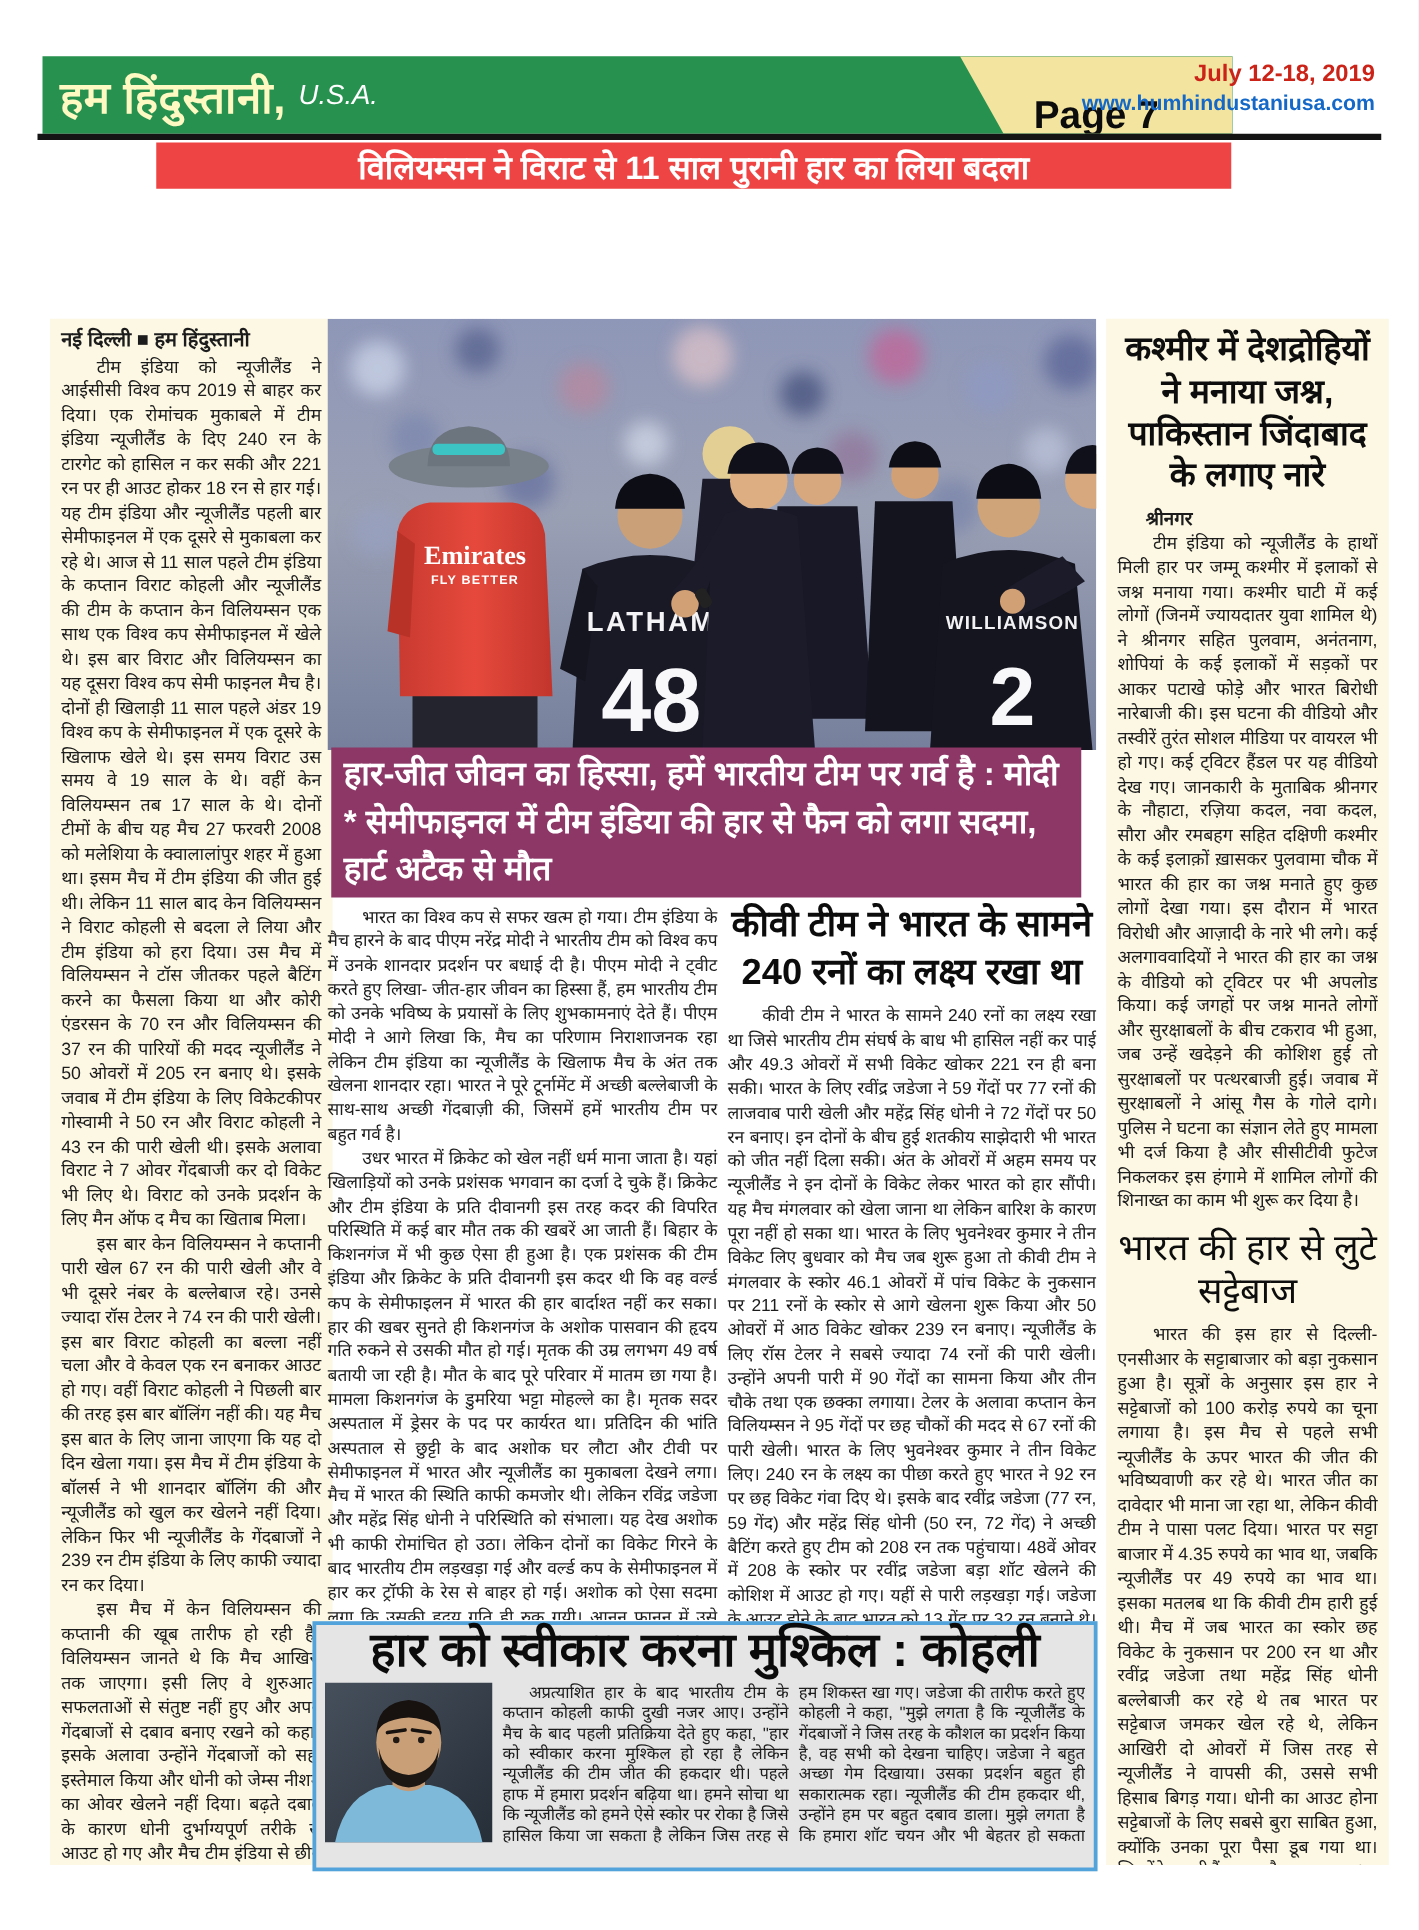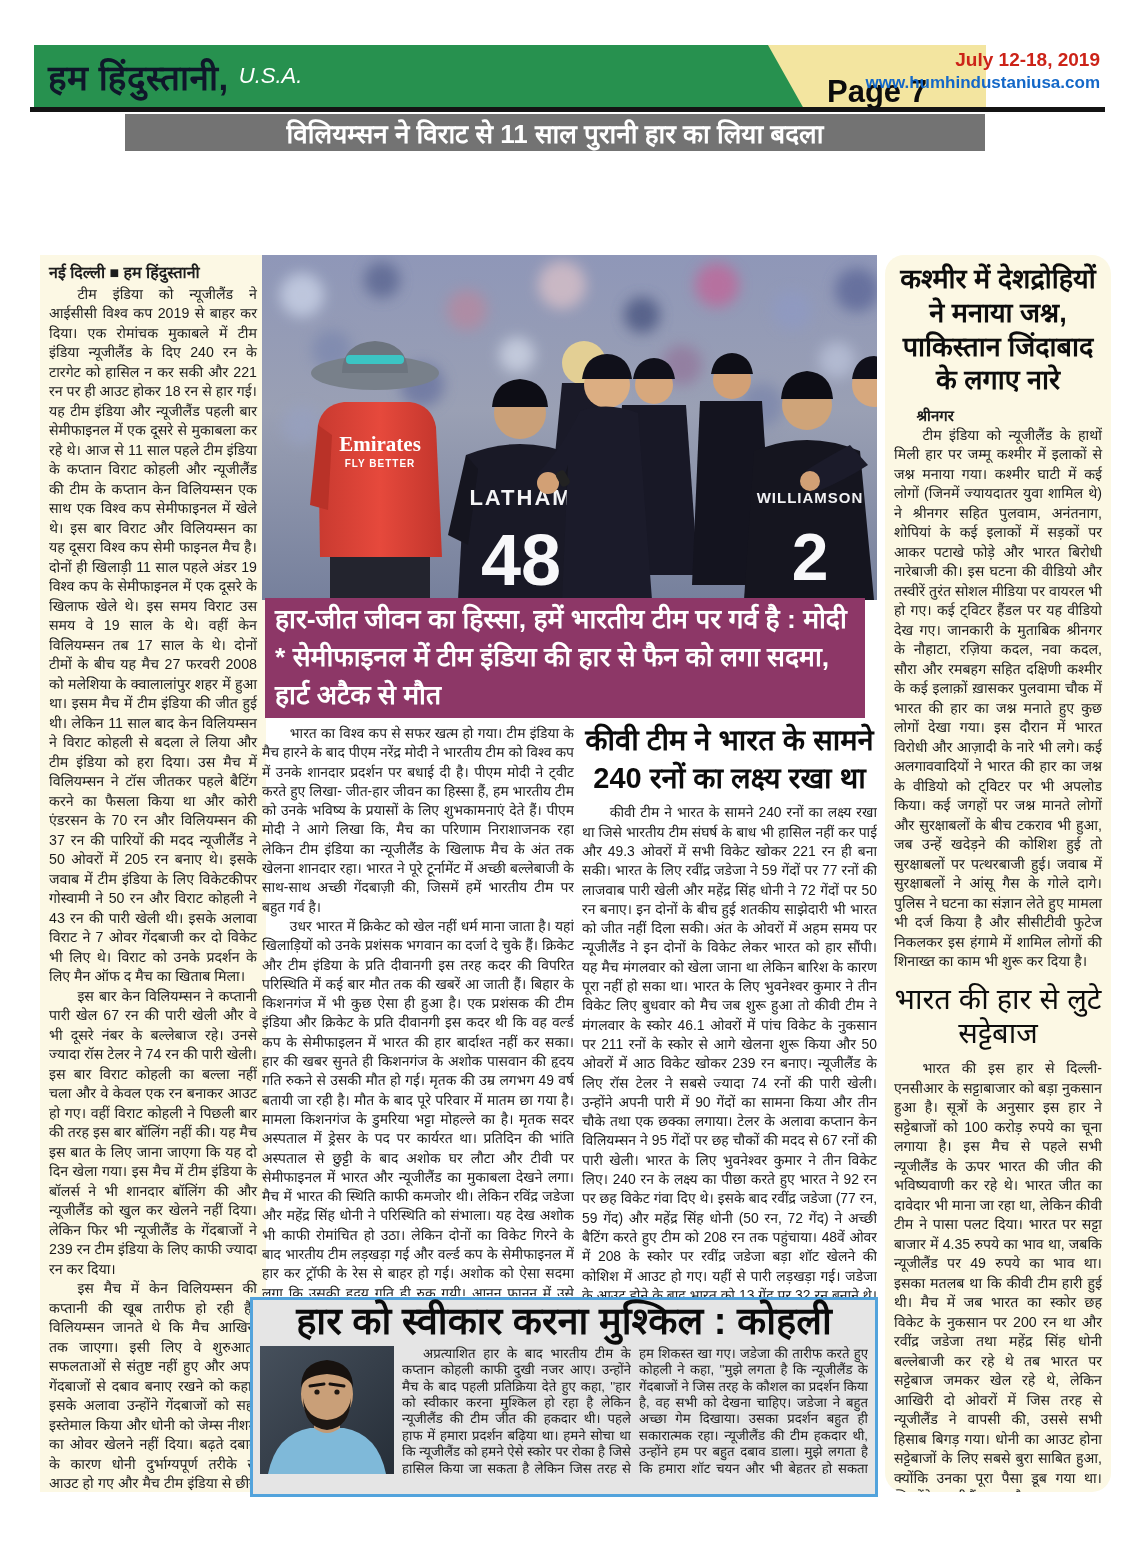--- a/index.html
+++ b/index.html
@@ -1,42 +1,42 @@
 <!DOCTYPE html>
 <html><head>
 <meta charset="utf-8">
 <style>
   html,body{margin:0;padding:0;background:#e8e8e8;}
   .page{position:relative;width:1135px;height:1544px;margin:0 auto;background:#ffffff;
         font-family:"Liberation Sans","DejaVu Sans",sans-serif;color:#1c1c1c;overflow:hidden;}
   
   .mast-banner{position:absolute;left:34px;top:45px;width:952px;height:62px;background:#27914f;
                display:flex;align-items:center;}
-  .mast-title{color:#0f172a;font-weight:bold;font-size:35px;padding-left:14px;letter-spacing:.5px;}
+  .mast-title{color:#fef9c3;font-weight:bold;font-size:35px;padding-left:14px;letter-spacing:.5px;}
   .mast-usa{color:#fff;font-style:italic;font-weight:normal;font-size:22px;margin-left:10px;}
   .page-chip{position:absolute;right:0;top:0;width:218px;height:62px;background:#f3e5a0;
              clip-path:polygon(0 0,100% 0,100% 100%,16% 100%);
              display:flex;align-items:center;justify-content:center;}
   .page-chip span{font-size:31px;font-weight:bold;color:#0c0c0c;margin-top:32px;}
   .issue-info{position:absolute;right:35px;top:48px;text-align:right;line-height:1.25;}
   .issue-date{color:#cc2318;font-weight:bold;font-size:19px;}
   .issue-site{color:#1468c8;font-weight:bold;font-size:17px;}
   .top-rule{position:absolute;left:30px;top:107px;width:1075px;height:5px;background:#141414;}
   
-  .kicker{position:absolute;left:125px;top:114px;width:860px;height:37px;background:#737373;
+  .kicker{position:absolute;left:125px;top:114px;width:860px;height:37px;background:#ef4444;
           color:#fff;font-weight:bold;font-size:26px;display:flex;align-items:center;justify-content:center;}
   .main-headline{position:absolute;left:35px;top:152px;width:1065px;height:84px;background:#2f2c7d;
           color:#fff;font-weight:bold;font-size:60px;display:flex;align-items:center;justify-content:center;
           letter-spacing:1px;}
   
   .col{position:absolute;text-align:justify;font-size:14.2px;line-height:19.5px;overflow:hidden;}
   .col p{margin:0;text-indent:2em;}
   .left-col{left:40px;top:255px;width:226px;height:1237px;background:#fcf8e4;padding:8px 9px;box-sizing:border-box;}
   .dateline{font-weight:bold;font-size:16px;text-indent:0 !important;text-align:left;margin-bottom:2px !important;}
-  .right-col{left:885px;top:255px;width:226px;height:1237px;background:#fcf8e4;padding:6px 9px;box-sizing:border-box;border-radius:19px;}
+  .right-col{left:885px;top:255px;width:226px;height:1237px;background:#fcf8e4;padding:6px 9px;box-sizing:border-box;}
   .right-col h2{font-size:27px;line-height:1.25;text-align:center;margin:2px 0 8px 0;color:#0d0d0d;
                 font-weight:bold;text-indent:0;}
   .right-col h3{font-size:29px;line-height:1.2;text-align:center;margin:10px 0 8px 0;color:#0d0d0d;
                 font-weight:normal;}
   .sub-dateline{font-weight:bold;font-size:15px;text-align:left;text-indent:1.5em !important;}
   .col-a{left:262px;top:724px;width:312px;height:572px;}
   .col-b{left:582px;top:722px;width:295px;height:576px;}
   .col-b h2{font-size:29px;line-height:1.3;text-align:center;margin:0 0 6px 0;color:#0c0c0c;font-weight:bold;}
   .col-b .col-body,.col-a{font-size:13.9px;line-height:19.3px;}
   

